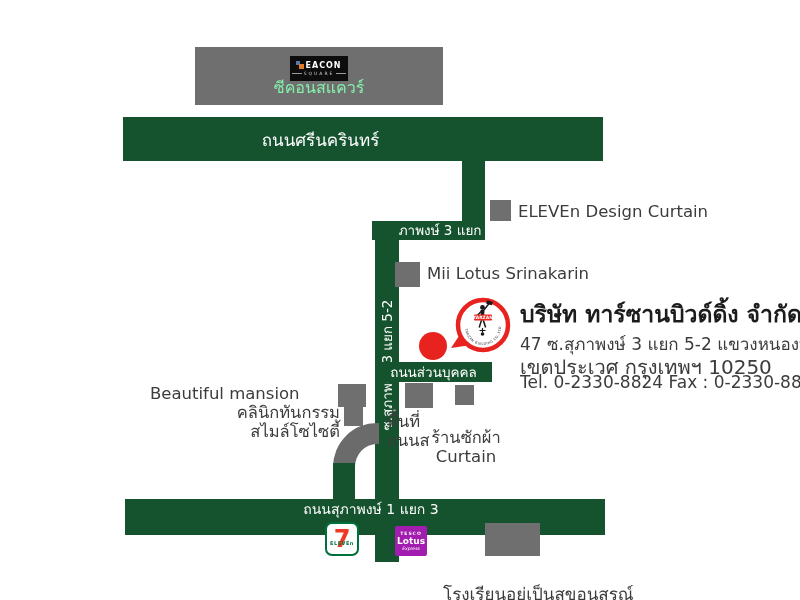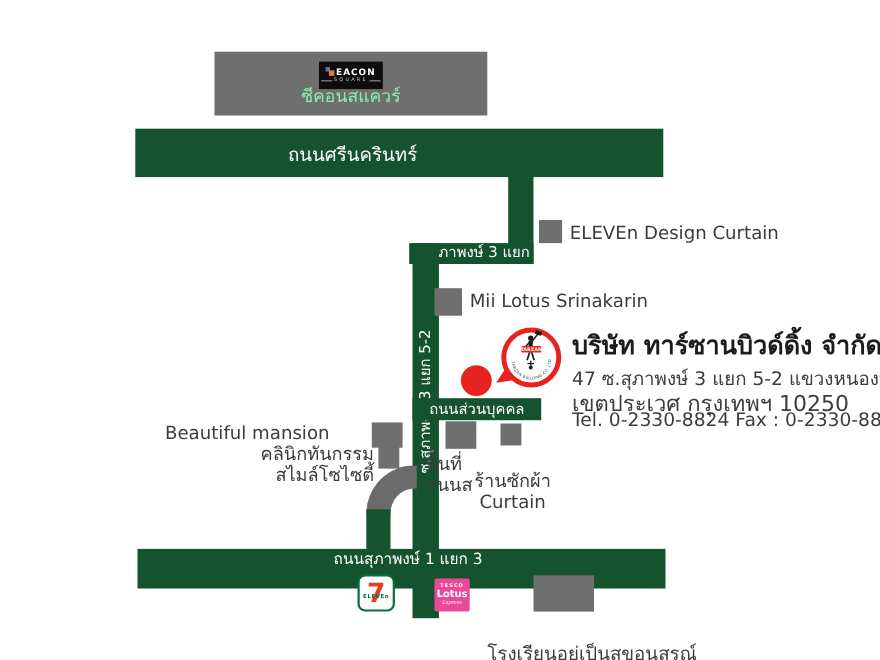--- a/index.html
+++ b/index.html
@@ -80,21 +80,21 @@
   #company-tel   { position:absolute; left:520px; top:372px; font-size:17px; white-space:nowrap; }
 
   
   #seven-eleven { position:absolute; left:325px; top:522px; width:34px; height:34px;
     background:#ffffff; border:2px solid #00703c; border-radius:7px; overflow:hidden; }
   #seven-eleven .digit { position:absolute; left:0; right:0; top:-2px; text-align:center;
     font-size:24px; font-weight:bold; color:#ee3a24; line-height:34px; }
   #seven-eleven .word { position:absolute; left:0; right:0; top:16px; text-align:center;
     font-size:5px; font-weight:bold; color:#00703c; letter-spacing:0.5px; }
   #tesco { position:absolute; left:395px; top:526px; width:32px; height:30px;
-    background:#ec4899; border-radius:2px; display:flex; flex-direction:column;
+    background:#a21caf; border-radius:2px; display:flex; flex-direction:column;
     align-items:center; justify-content:center; color:#ffffff; line-height:1.15; }
   #tesco .t1 { font-size:4.5px; font-weight:bold; letter-spacing:1px; }
   #tesco .t2 { font-size:9px; font-weight:bold; }
   #tesco .t3 { font-size:4.5px; font-style:italic; }
 </style>
 </head>
 <body>
 
 <div id="seacon-box" class="bldg">
   <div id="seacon-logo">

